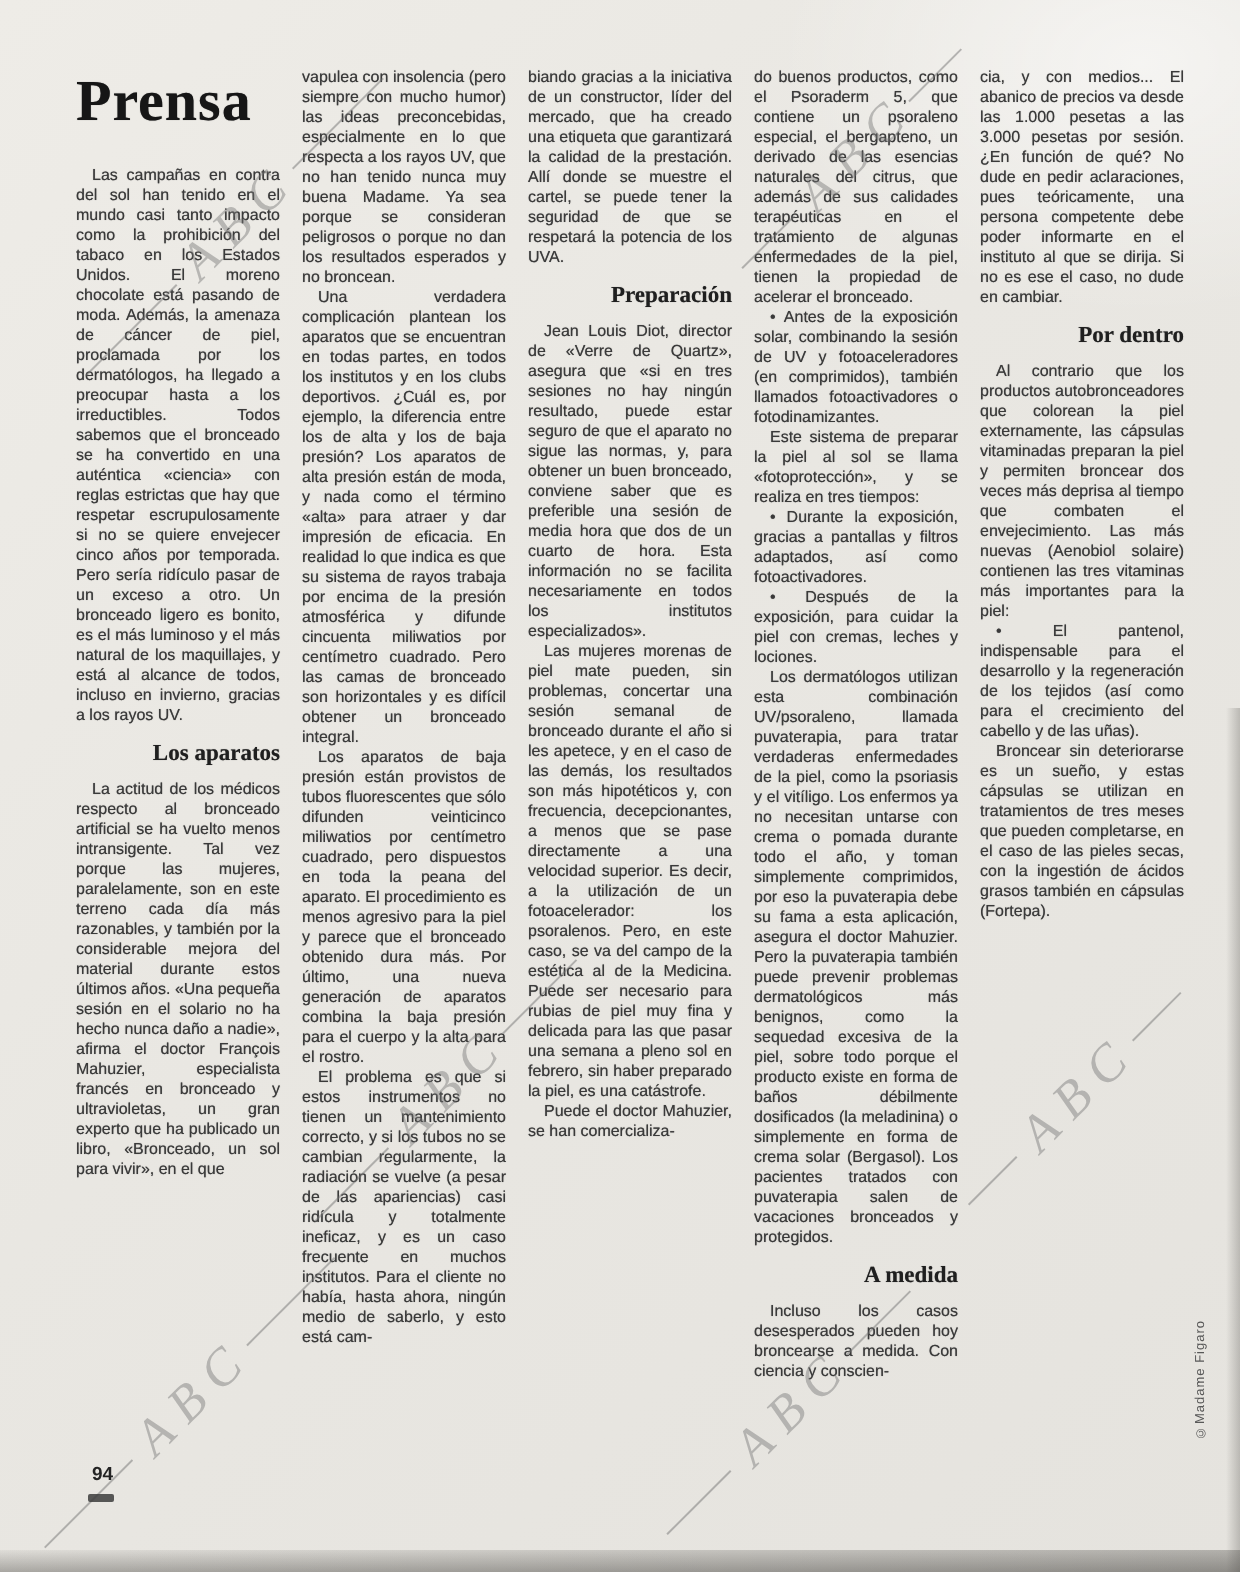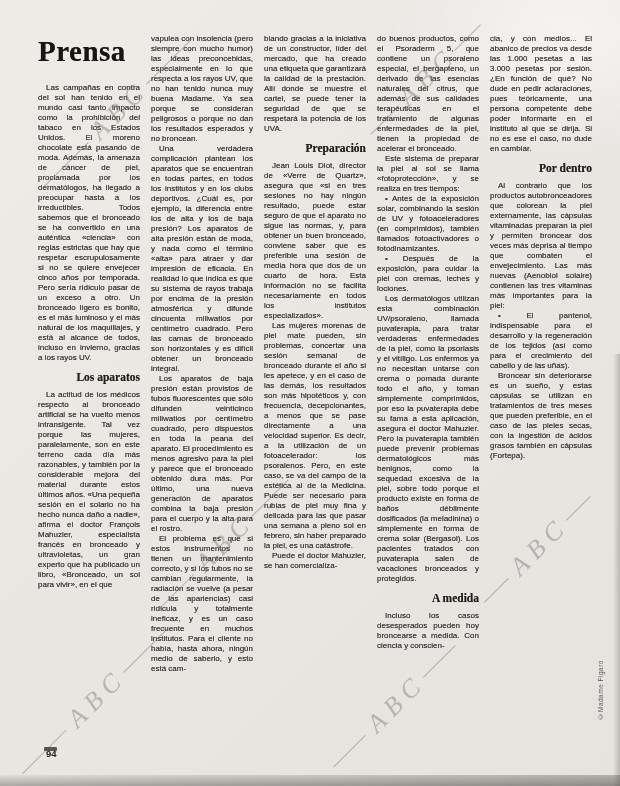--- a/index.html
+++ b/index.html
@@ -44,21 +44,21 @@
   .blk.h{
     font-family:"Liberation Serif",serif;font-weight:bold;
     font-size:11.5px;line-height:13px;text-align:right;text-indent:0;
     color:#1f1f1f;margin:8px 0 6px 0;
   }
   .blk.q{
     font-size:12.5px;line-height:15px;text-align:center;text-indent:0;
     white-space:pre-line;margin-top:24px;color:#2d2d2d;letter-spacing:.2px;
   }
   .pagenum{
-    position:absolute;left:46px;top:748px;
+    position:absolute;left:46px;top:732px;
     font-size:9.5px;font-weight:bold;color:#242424;
   }
   .pagemark{
     position:absolute;left:44px;top:747px;width:13px;height:4px;
     background:#3c3c3c;border-radius:1px;opacity:.85;
   }
   .credit{
     position:absolute;right:16px;top:660px;
     writing-mode:vertical-rl;transform:rotate(180deg);
     font-size:6.5px;letter-spacing:.5px;color:#585858;
@@ -94,33 +94,34 @@
       </div>
     <div class="col">
         <div class="blk p noind">biando gracias a la iniciativa de un constructor, líder del mercado, que ha creado una etiqueta que garantizará la calidad de la prestación. Allí donde se muestre el cartel, se puede tener la seguridad de que se respetará la potencia de los UVA.</div>
         <div class="blk h">Preparación</div>
         <div class="blk p">Jean Louis Diot, director de «Verre de Quartz», asegura que «si en tres sesiones no hay ningún resultado, puede estar seguro de que el aparato no sigue las normas, y, para obtener un buen bronceado, conviene saber que es preferible una sesión de media hora que dos de un cuarto de hora. Esta información no se facilita necesariamente en todos los institutos especializados».</div>
         <div class="blk p">Las mujeres morenas de piel mate pueden, sin problemas, concertar una sesión semanal de bronceado durante el año si les apetece, y en el caso de las demás, los resultados son más hipotéticos y, con frecuencia, decepcionantes, a menos que se pase directamente a una velocidad superior. Es decir, a la utilización de un fotoacelerador: los psoralenos. Pero, en este caso, se va del campo de la estética al de la Medicina. Puede ser necesario para rubias de piel muy fina y delicada para las que pasar una semana a pleno sol en febrero, sin haber preparado la piel, es una catástrofe.</div>
         <div class="blk p">Puede el doctor Mahuzier, se han comercializa-</div>
       </div>
     <div class="col">
         <div class="blk p noind">do buenos productos, como el Psoraderm 5, que contiene un psoraleno especial, el bergapteno, un derivado de las esencias naturales del citrus, que además de sus calidades terapéuticas en el tratamiento de algunas enfermedades de la piel, tienen la propiedad de acelerar el bronceado.</div>
+        <div class="blk b">• Antes de la exposición solar, combinando la sesión de UV y fotoaceleradores (en comprimidos), también llamados fotoactivadores o fotodinamizantes.</div>
         <div class="blk p">Este sistema de preparar la piel al sol se llama «fotoprotección», y se realiza en tres tiempos:</div>
-        <div class="blk b">• Antes de la exposición solar, combinando la sesión de UV y fotoaceleradores (en comprimidos), también llamados fotoactivadores o fotodinamizantes.</div>
+        <div class="blk b">• Durante la exposición, gracias a pantallas y filtros adaptados, así como fotoactivadores.</div>
         <div class="blk b">• Después de la exposición, para cuidar la piel con cremas, leches y lociones.</div>
         <div class="blk p">Los dermatólogos utilizan esta combinación UV/psoraleno, llamada puvaterapia, para tratar verdaderas enfermedades de la piel, como la psoriasis y el vitíligo. Los enfermos ya no necesitan untarse con crema o pomada durante todo el año, y toman simplemente comprimidos, por eso la puvaterapia debe su fama a esta aplicación, asegura el doctor Mahuzier. Pero la puvaterapia también puede prevenir problemas dermatológicos más benignos, como la sequedad excesiva de la piel, sobre todo porque el producto existe en forma de baños débilmente dosificados (la meladinina) o simplemente en forma de crema solar (Bergasol). Los pacientes tratados con puvaterapia salen de vacaciones bronceados y protegidos.</div>
         <div class="blk h">A medida</div>
         <div class="blk p">Incluso los casos desesperados pueden hoy broncearse a medida. Con ciencia y conscien-</div>
       </div>
     <div class="col">
         <div class="blk p noind">cia, y con medios... El abanico de precios va desde las 1.000 pesetas a las 3.000 pesetas por sesión. ¿En función de qué? No dude en pedir aclaraciones, pues teóricamente, una persona competente debe poder informarte en el instituto al que se dirija. Si no es ese el caso, no dude en cambiar.</div>
         <div class="blk h">Por dentro</div>
         <div class="blk p">Al contrario que los productos autobronceadores que colorean la piel externamente, las cápsulas vitaminadas preparan la piel y permiten broncear dos veces más deprisa al tiempo que combaten el envejecimiento. Las más nuevas (Aenobiol solaire) contienen las tres vitaminas más importantes para la piel:</div>
         <div class="blk b">• El pantenol, indispensable para el desarrollo y la regeneración de los tejidos (así como para el crecimiento del cabello y de las uñas).</div>
-        <div class="blk p">Broncear sin deteriorarse es un sueño, y estas cápsulas se utilizan en tratamientos de tres meses que pueden preferible, en el caso de las pieles secas, con la ingestión de ácidos grasos también en cápsulas (Fortepa).</div>
+        <div class="blk p">Broncear sin deteriorarse es un sueño, y estas cápsulas se utilizan en tratamientos de tres meses que pueden completarse, en el caso de las pieles secas, con la ingestión de ácidos grasos también en cápsulas (Fortepa).</div>
       </div>
   </div>
 
   <div class="wm" style="left:12px;top:100px;width:210px;">
     <span class="ln"></span>
     <span class="tx">ABC</span>
     <span class="ln"></span>
   </div>
   <div class="wm" style="left:348px;top:66px;width:155px;">
     <span class="ln"></span>

